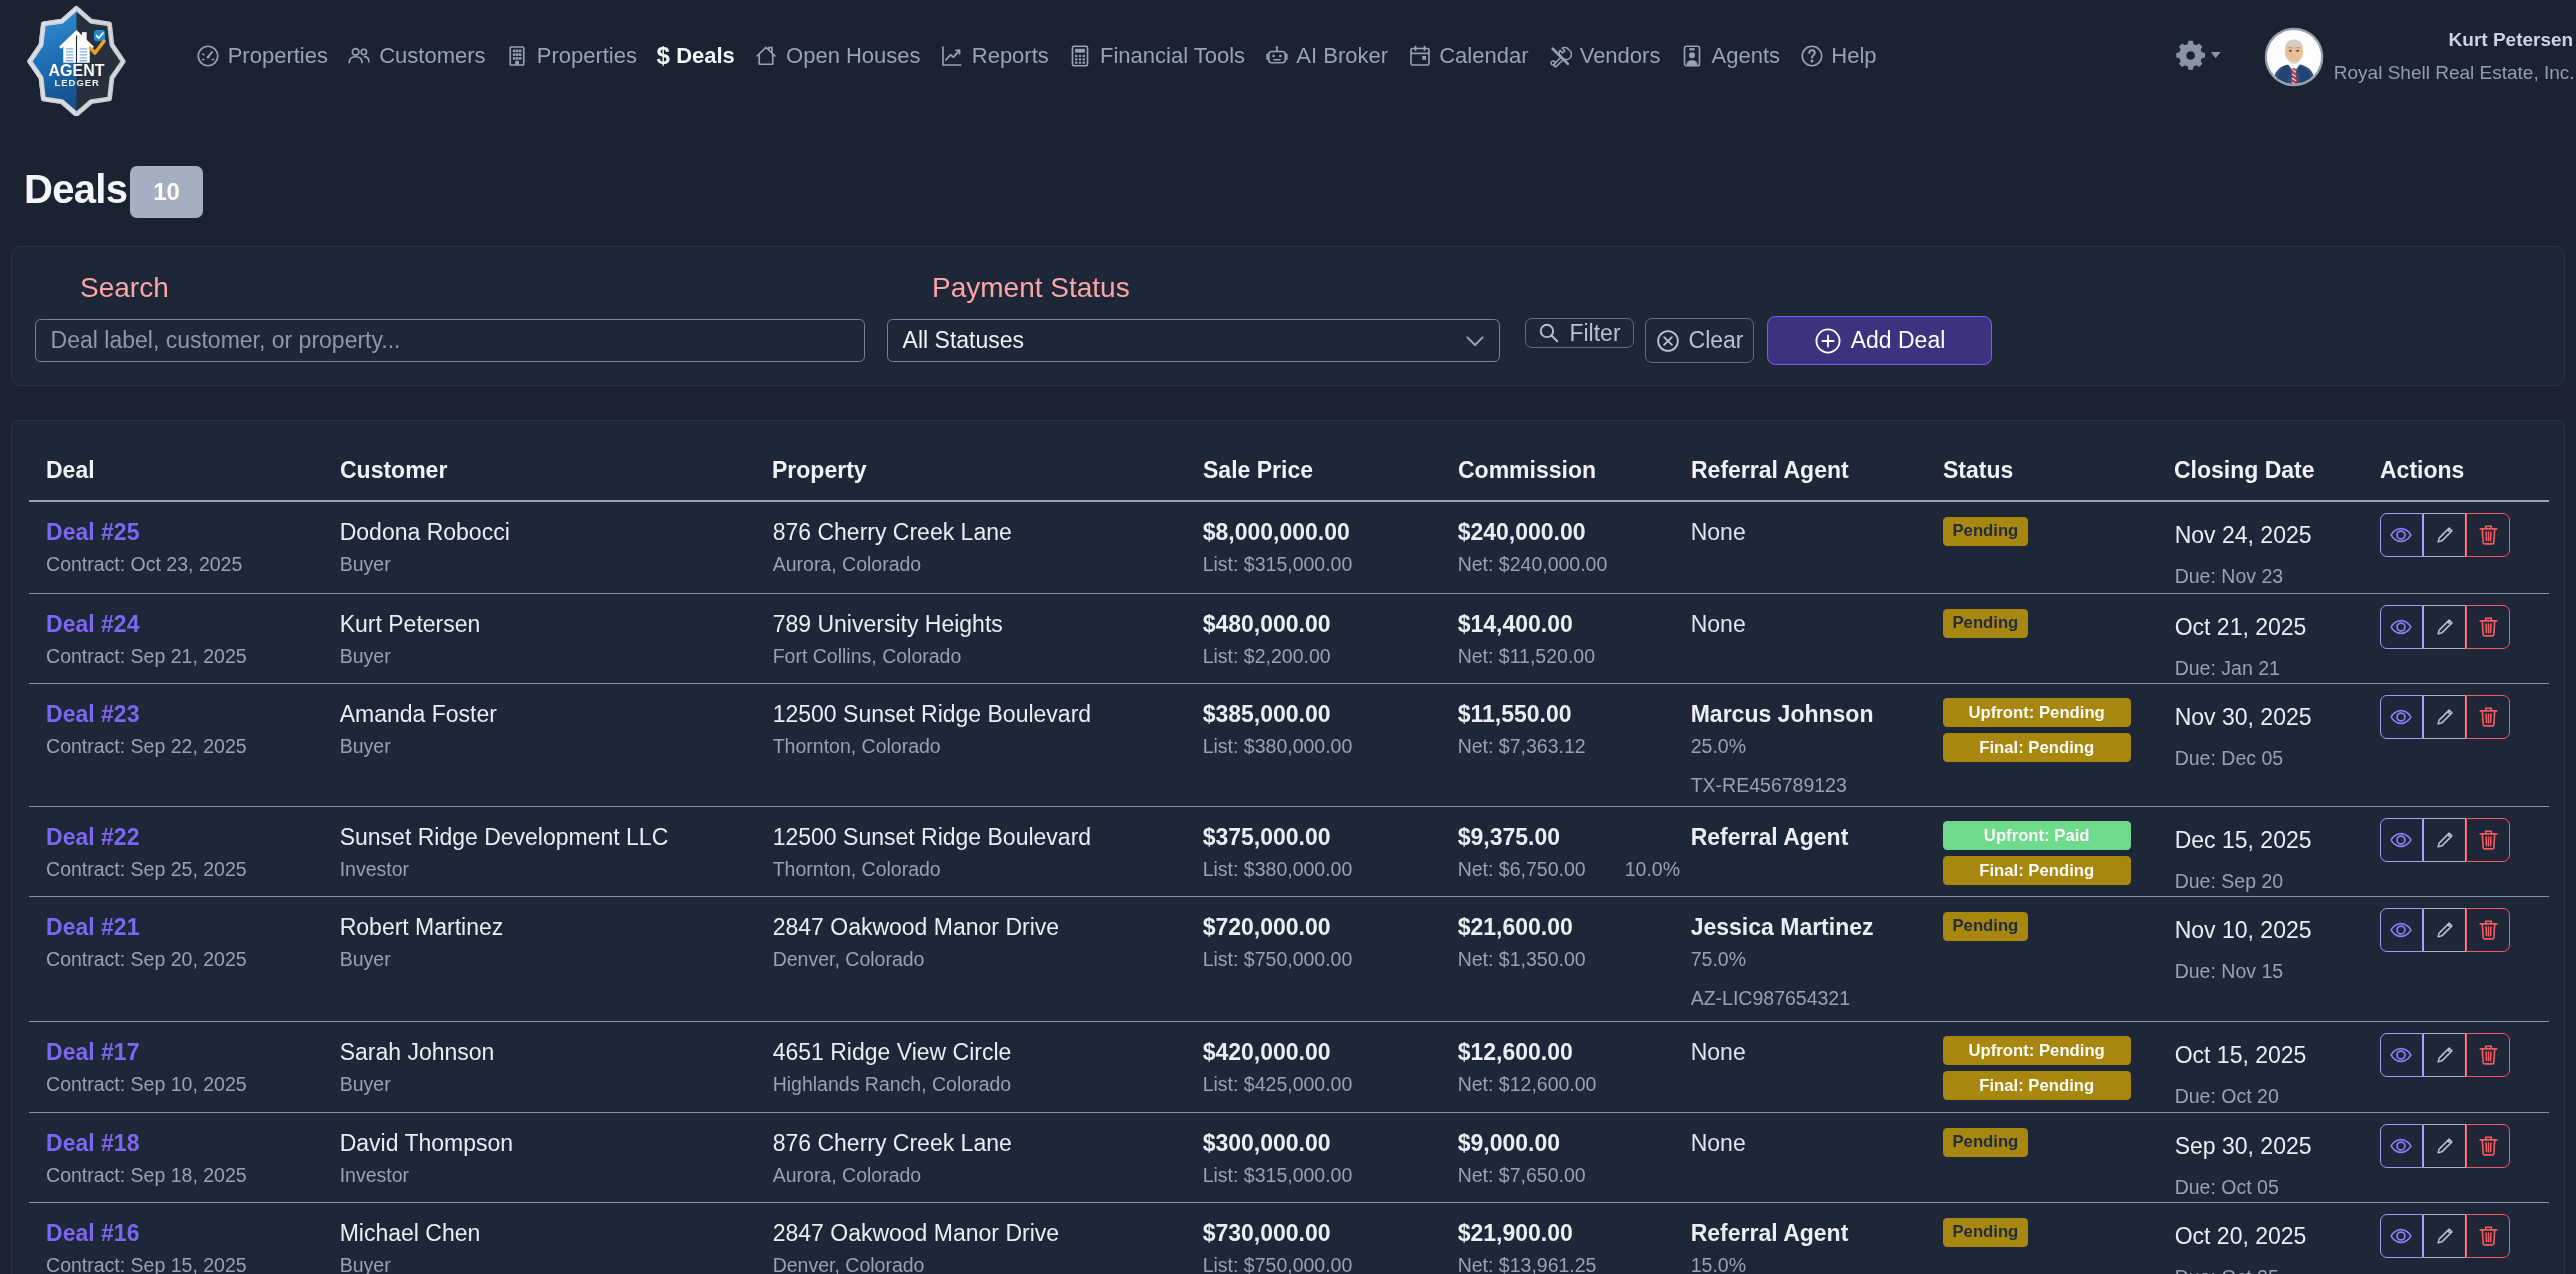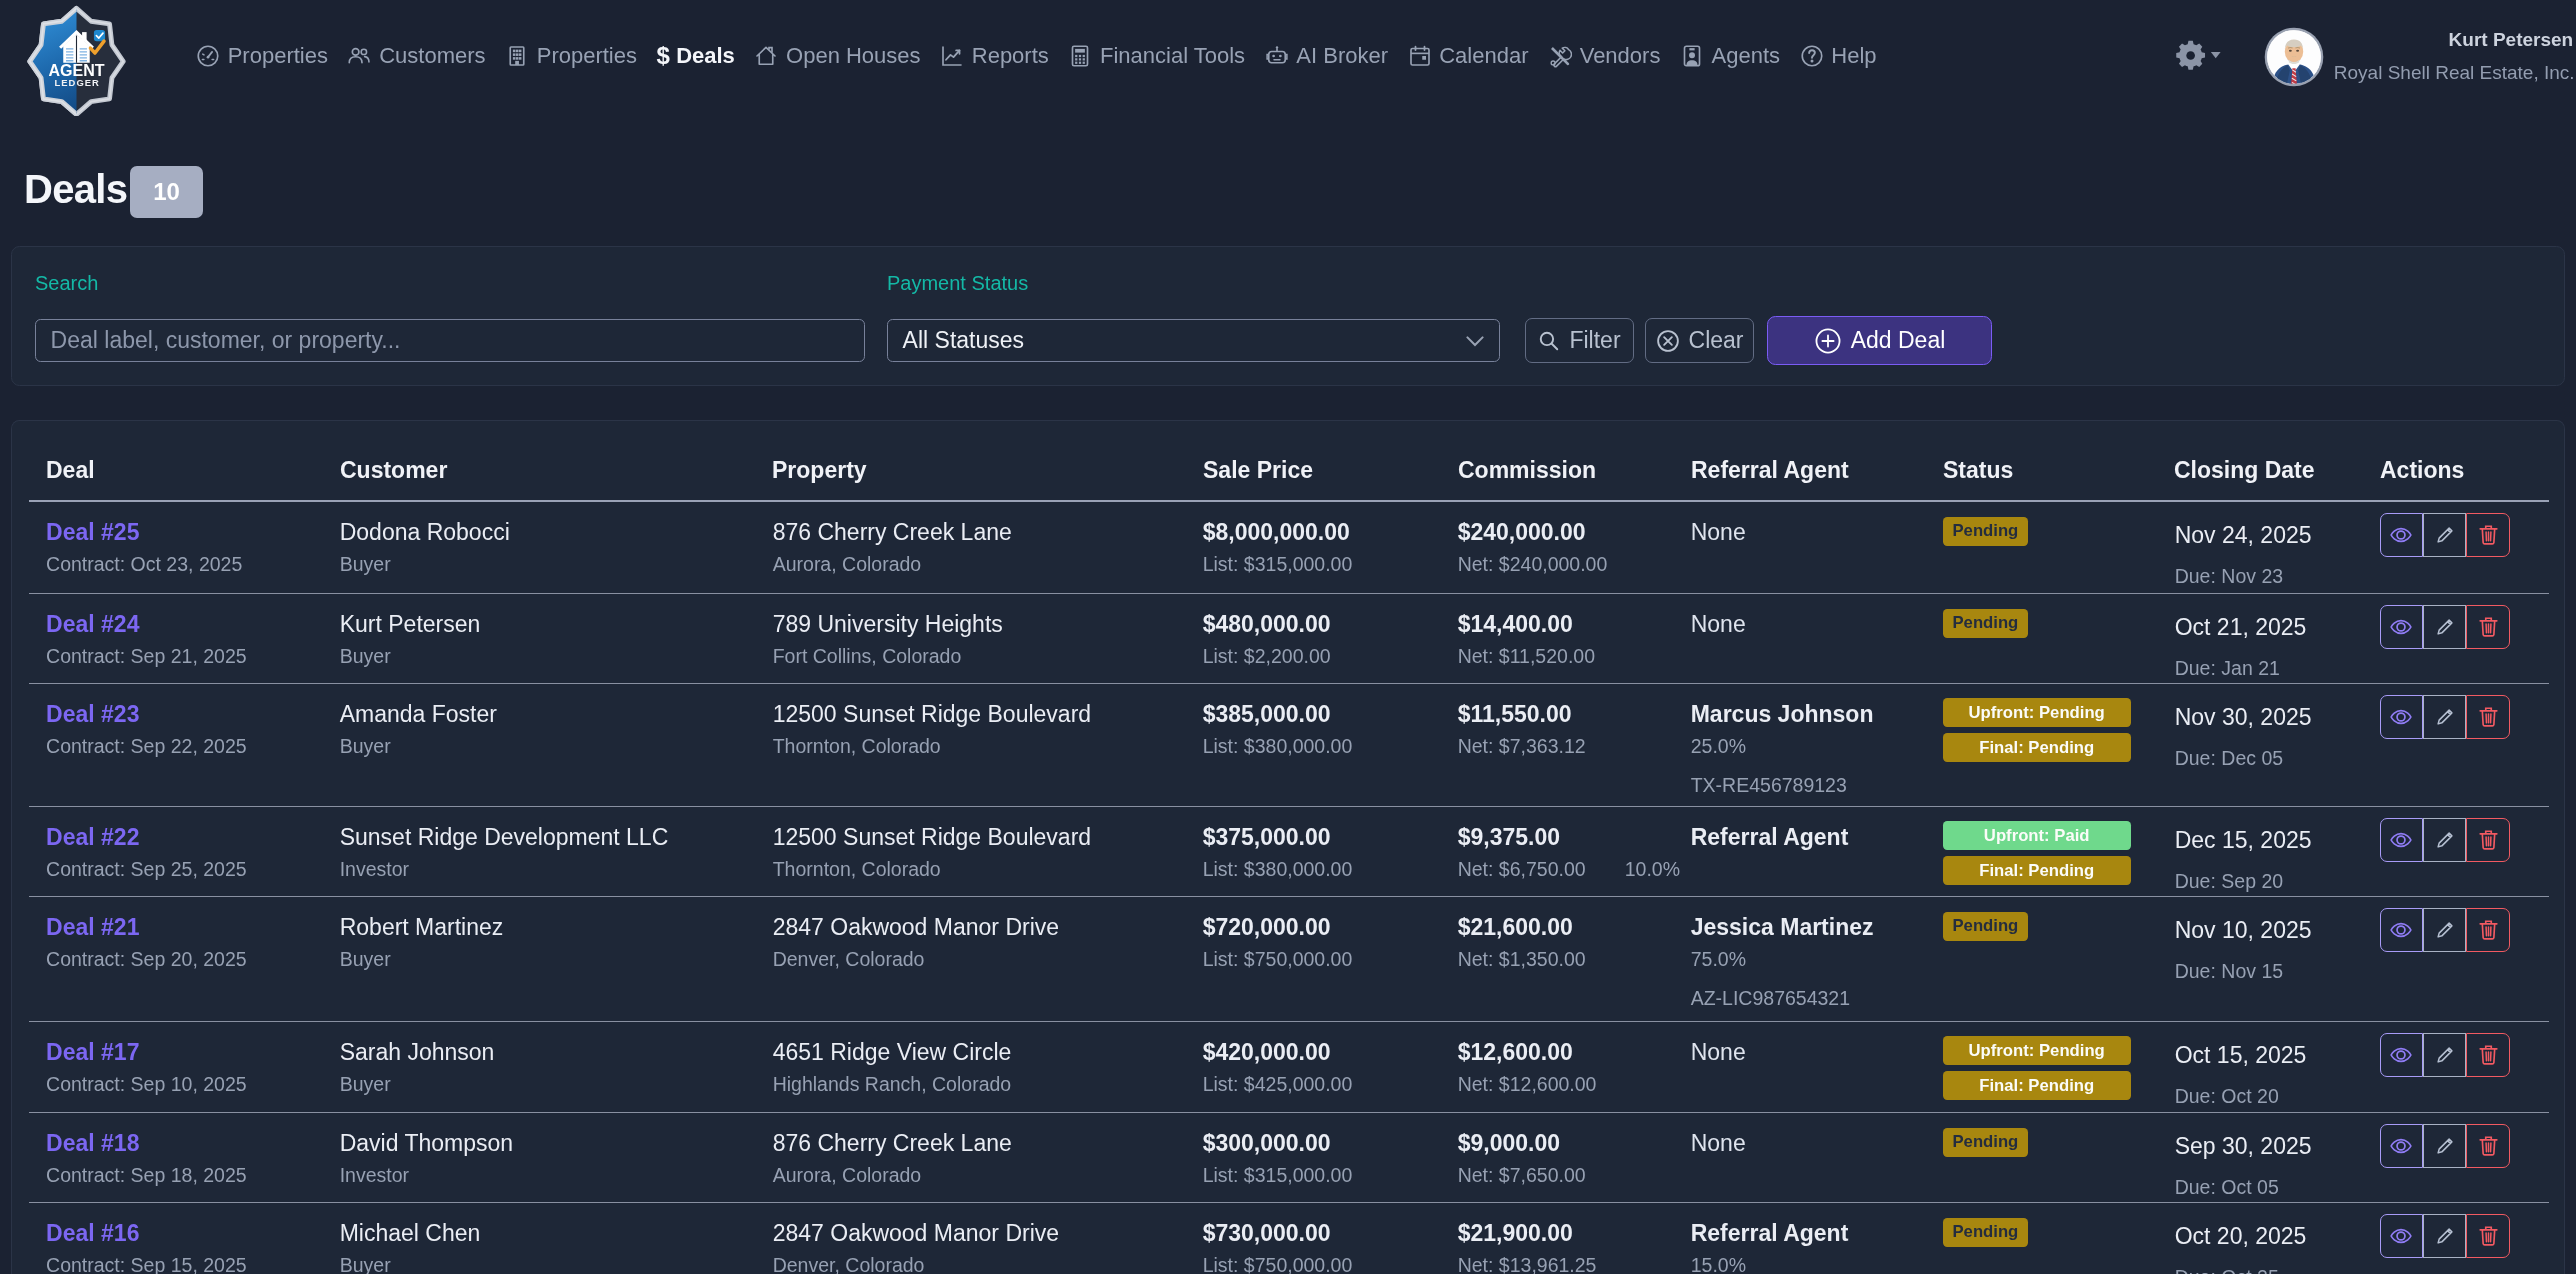--- a/index.html
+++ b/index.html
@@ -7,21 +7,21 @@
 .abs { position:absolute; }
 .nav { position:absolute; left:196px; top:38px; display:flex; align-items:center; gap:19.5px; color:#98a2b4; font-size:22px; height:36px; }
 .nav .it { display:flex; align-items:center; gap:7.7px; white-space:nowrap; }
 .nav .it.act { color:#f4f6fa; font-weight:700; }
 .nav svg { display:block; }
 .hdr-name { position:absolute; right:2.8px; top:29px; font-size:19px; font-weight:700; color:#cdd3de; }
 .hdr-co { position:absolute; right:1.4px; top:62px; font-size:19px; color:#939db0; }
 .title { position:absolute; left:24px; top:167px; font-size:40px; font-weight:700; color:#f4f6fa; letter-spacing:-0.7px; }
 .cnt { position:absolute; left:130px; top:166px; width:73px; height:52px; background:#a6aec2; border-radius:7px; color:#fff; font-size:24px; font-weight:700; display:flex; align-items:center; justify-content:center; }
 .fcard { position:absolute; left:11px; top:246px; width:2554px; height:140px; background:#1e2737; border:0.7px solid #2b3447; border-radius:8.4px; }
-.lbl { position:absolute; font-size:20px; color:#14b8a6; }
+.lbl { position:absolute; font-size:28px; color:#fca5a5;margin-left:45px; }
 .inp { position:absolute; border:1.4px solid #78819a; border-radius:5.6px; background:transparent; display:flex; align-items:center; }
 .btn { position:absolute; border:1.4px solid #626c84; border-radius:7px; color:#b8c1cf; font-size:23px; display:flex; align-items:center; justify-content:center; gap:9px; }
 .tcard { position:absolute; left:11px; top:420px; width:2554px; height:854px; background:#1e2737; border:0.7px solid #2b3447; border-radius:8.4px 8.4px 0 0; border-bottom:none; }
 .th { position:absolute; top:36px; font-size:23px; font-weight:700; color:#f0f2f7; }
 .row { position:absolute; left:16.7px; width:2520px; border-top:1.4px solid rgba(182,190,206,0.7); }
 .row.first { border-top:2.1px solid #9aa2b6; }
 .cell { position:absolute; white-space:nowrap; }
 .l1 { top:16.7px; font-size:23px; color:#eaedf4; }
 .l2 { position:absolute; top:51px; font-size:19.5px; color:#97a1b3; }
 .l3 { position:absolute; top:90px; font-size:19.5px; color:#97a1b3; }
@@ -226,21 +226,21 @@
 <div class="hdr-co">Royal Shell Real Estate, Inc.</div>
 <div class="title">Deals</div>
 <div class="cnt">10</div>
 <div class="fcard"></div>
 <div class="lbl" style="left:35px; top:272px;">Search</div>
 <div class="lbl" style="left:887px; top:272px;">Payment Status</div>
 <div class="inp" style="left:35px; top:319px; width:830px; height:43px; color:#8d97ab; font-size:23px; padding-left:14.6px;">Deal label, customer, or property...</div>
 <div class="inp" style="left:887px; top:319px; width:613px; height:43px; color:#eef1f6; font-size:23px; padding-left:14.6px;">All Statuses<svg style="position:absolute; right:15.3px; top:16px;" width="18" height="11" viewBox="0 0 26 16">
       <path d="M2 2 L13 13 L24 2" fill="none" stroke="#99a2b3" stroke-width="3" stroke-linecap="round"></path>
     </svg></div>
-<div class="btn" style="left:1525px; top:318px; width:109px; height:45px;"><svg width="22" height="22" viewBox="0 0 32 32">
+<div class="btn" style="left:1525px; top:318px; width:109px; height:30px;"><svg width="22" height="22" viewBox="0 0 32 32">
       <circle cx="13" cy="13" r="9" fill="none" stroke="#b8c1cf" stroke-width="2.8"></circle>
       <line x1="20" y1="20" x2="28" y2="28" stroke="#b8c1cf" stroke-width="2.8" stroke-linecap="round"></line>
     </svg>Filter</div>
 <div class="btn" style="left:1645px; top:318px; width:109px; height:45px;"><svg width="24" height="24" viewBox="0 0 34 34">
       <circle cx="17" cy="17" r="14" fill="none" stroke="#b8c1cf" stroke-width="2.6"></circle>
       <path d="M11.5 11.5 L22.5 22.5 M22.5 11.5 L11.5 22.5" stroke="#b8c1cf" stroke-width="2.6" stroke-linecap="round"></path>
     </svg>Clear</div>
 <div class="btn" style="left:1767px; top:316px; width:225px; height:49px; background:#3c3380; border-color:#7b5cf5; border-radius:8.4px; color:#fff;"><svg width="28" height="28" viewBox="0 0 40 40">
       <circle cx="20" cy="20" r="16.5" fill="none" stroke="#fff" stroke-width="2.6"></circle>
       <path d="M20 12 L20 28 M12 20 L28 20" stroke="#fff" stroke-width="2.6" stroke-linecap="round"></path>

